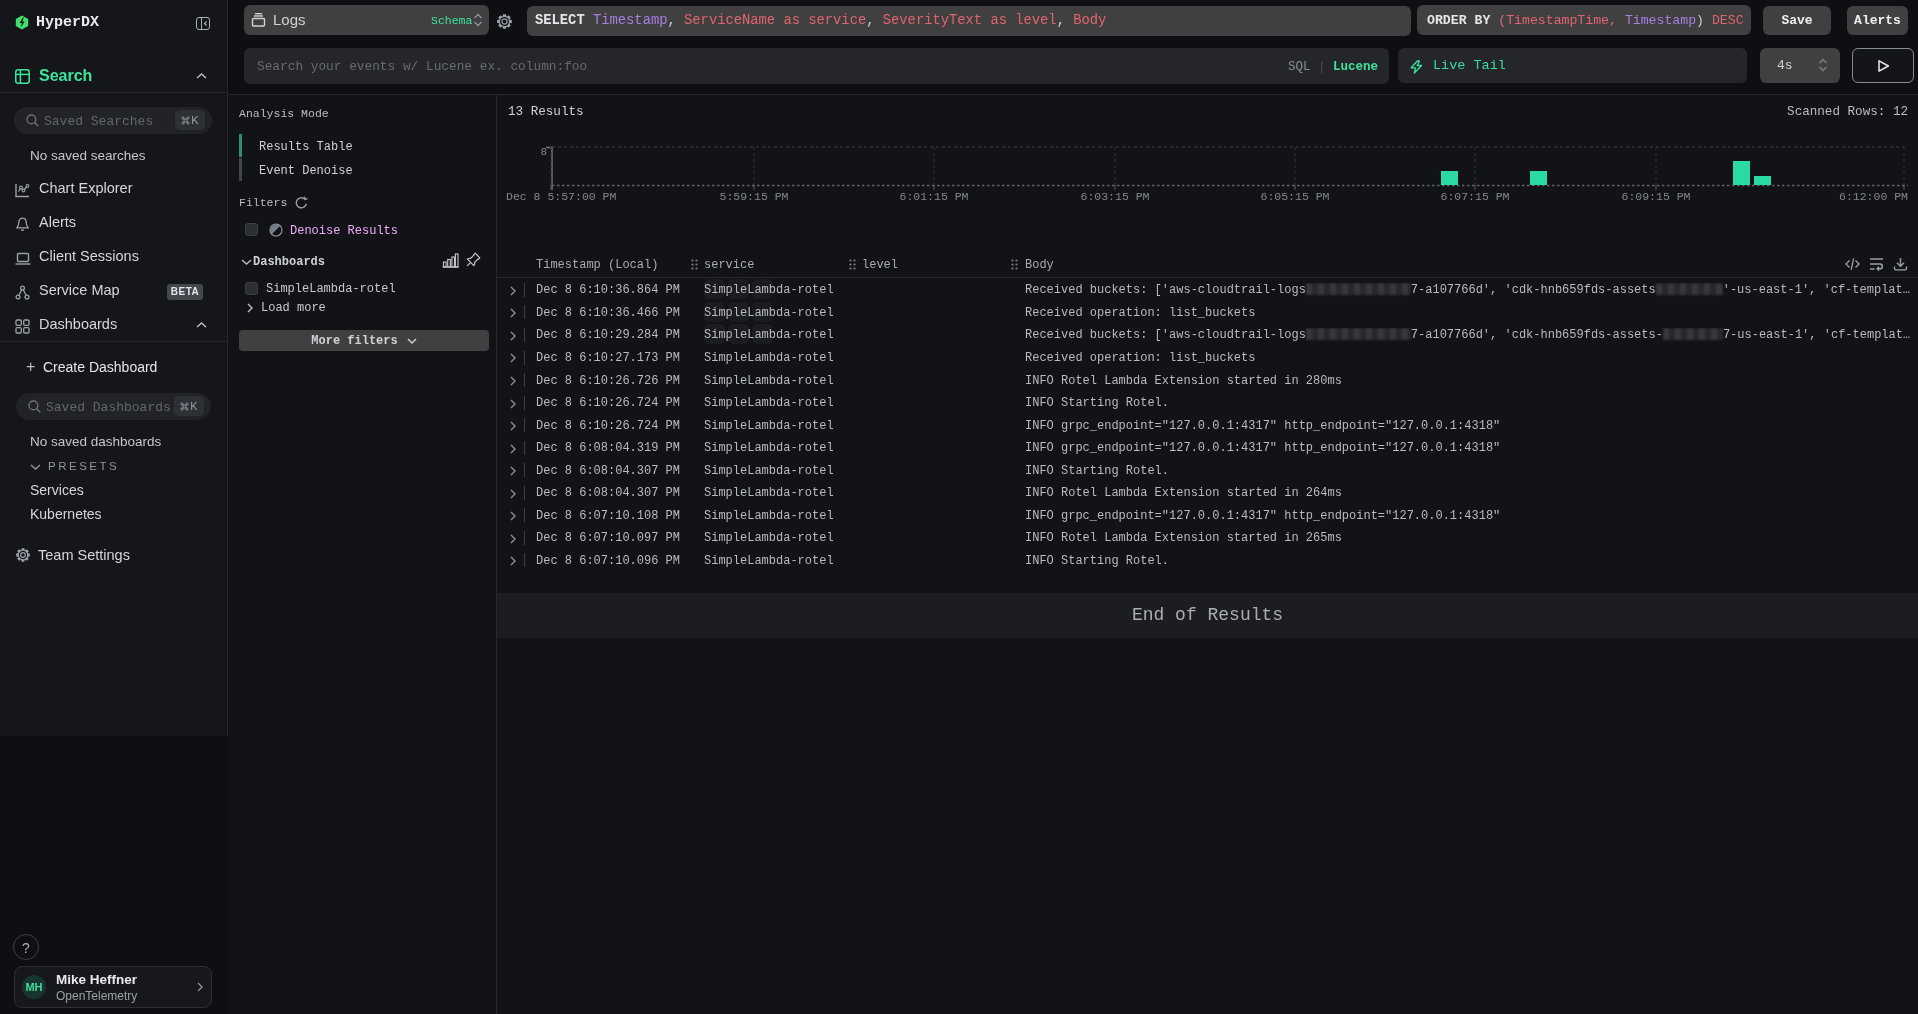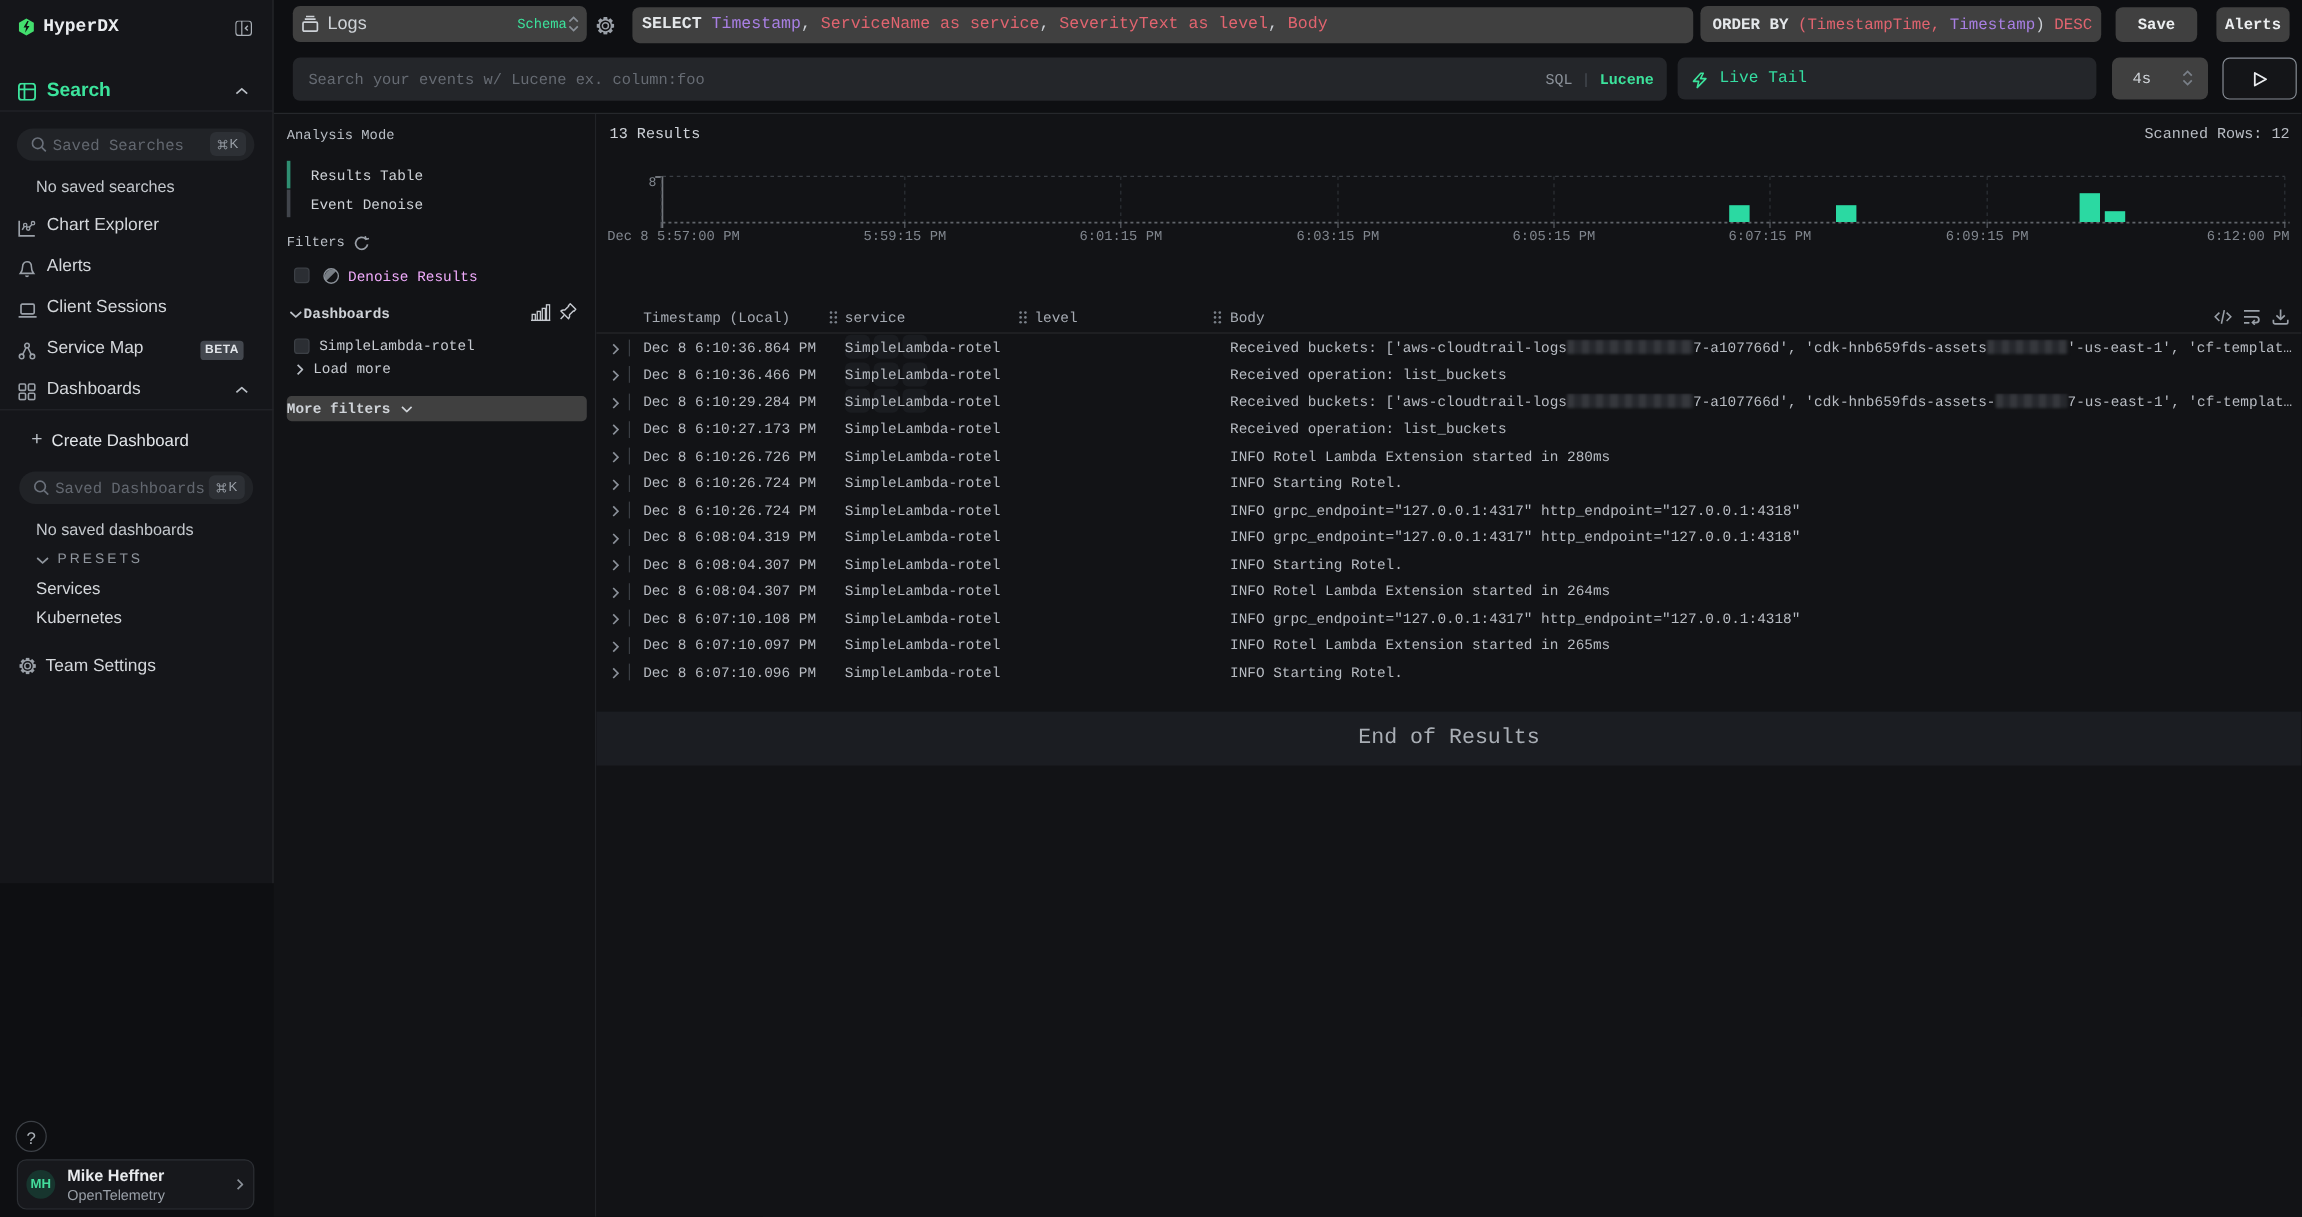--- a/index.html
+++ b/index.html
@@ -90,21 +90,21 @@
 <svg class="abs" style="left:466px;top:252px" width="15" height="16" viewBox="0 0 15 16" fill="none" xmlns="http://www.w3.org/2000/svg">
     <path d="M9.2 1.2 L13.8 5.8 L12.3 7.3 L11.8 7.1 L8.6 10.3 C8.9 11.5 8.7 12.7 7.8 13.6 L1.4 7.2 C2.3 6.3 3.5 6.1 4.7 6.4 L7.9 3.2 L7.7 2.7 Z" stroke="#c6cad0" stroke-width="1.2" fill="none" stroke-linejoin="round"></path>
     <line x1="4.2" y1="10.8" x2="1.2" y2="13.8" stroke="#c6cad0" stroke-width="1.2"></line>
   </svg>
 <div class="abs ckb" style="left:245px;top:282px"></div>
 <div class="abs mono" style="left:266px;top:282px;font-size:12px;color:#c6cad0">SimpleLambda-rotel</div>
 <svg class="abs" style="left:247px;top:303px" width="6" height="10" viewBox="0 0 6 10" fill="none" xmlns="http://www.w3.org/2000/svg">
     <path d="M1 1 L5 5 L1 9" stroke="#b9bec5" stroke-width="1.4"></path>
   </svg>
 <div class="abs mono" style="left:261px;top:301px;font-size:12px;color:#c6cad0">Load more</div>
-<div class="abs box" style="left:239px;top:330px;width:250px;height:21px;border-radius:4px;display:flex;align-items:center;justify-content:flex-start">
+<div class="abs box" style="left:239px;top:330px;width:250px;height:21px;border-radius:4px;display:flex;align-items:center;justify-content:center">
     <span class="mono" style="font-size:12px;font-weight:bold;color:#cfd3d8">More filters</span>
     <svg style="margin-left:9px" width="10" height="6" viewBox="0 0 10 6" fill="none">
       <path d="M1 1 L5 5 L9 1" stroke="#cfd3d8" stroke-width="1.4"></path>
     </svg>
   </div>
 <div class="abs main"></div>
 <div class="abs mono" style="left:508px;top:105px;font-size:12.6px;color:#ced2d8">13 Results</div>
 <div class="abs mono" style="left:1712px;top:105px;font-size:12.6px;color:#b9bdc4;width:196px;text-align:right">Scanned Rows: 12</div>
 <svg class="abs" style="left:500px;top:138px" width="1418" height="70" viewBox="0 0 1418 70" fill="none" xmlns="http://www.w3.org/2000/svg">
     <text x="47" y="17" text-anchor="end" font-family="Liberation Mono,monospace" font-size="11" fill="#80868e">8</text>

